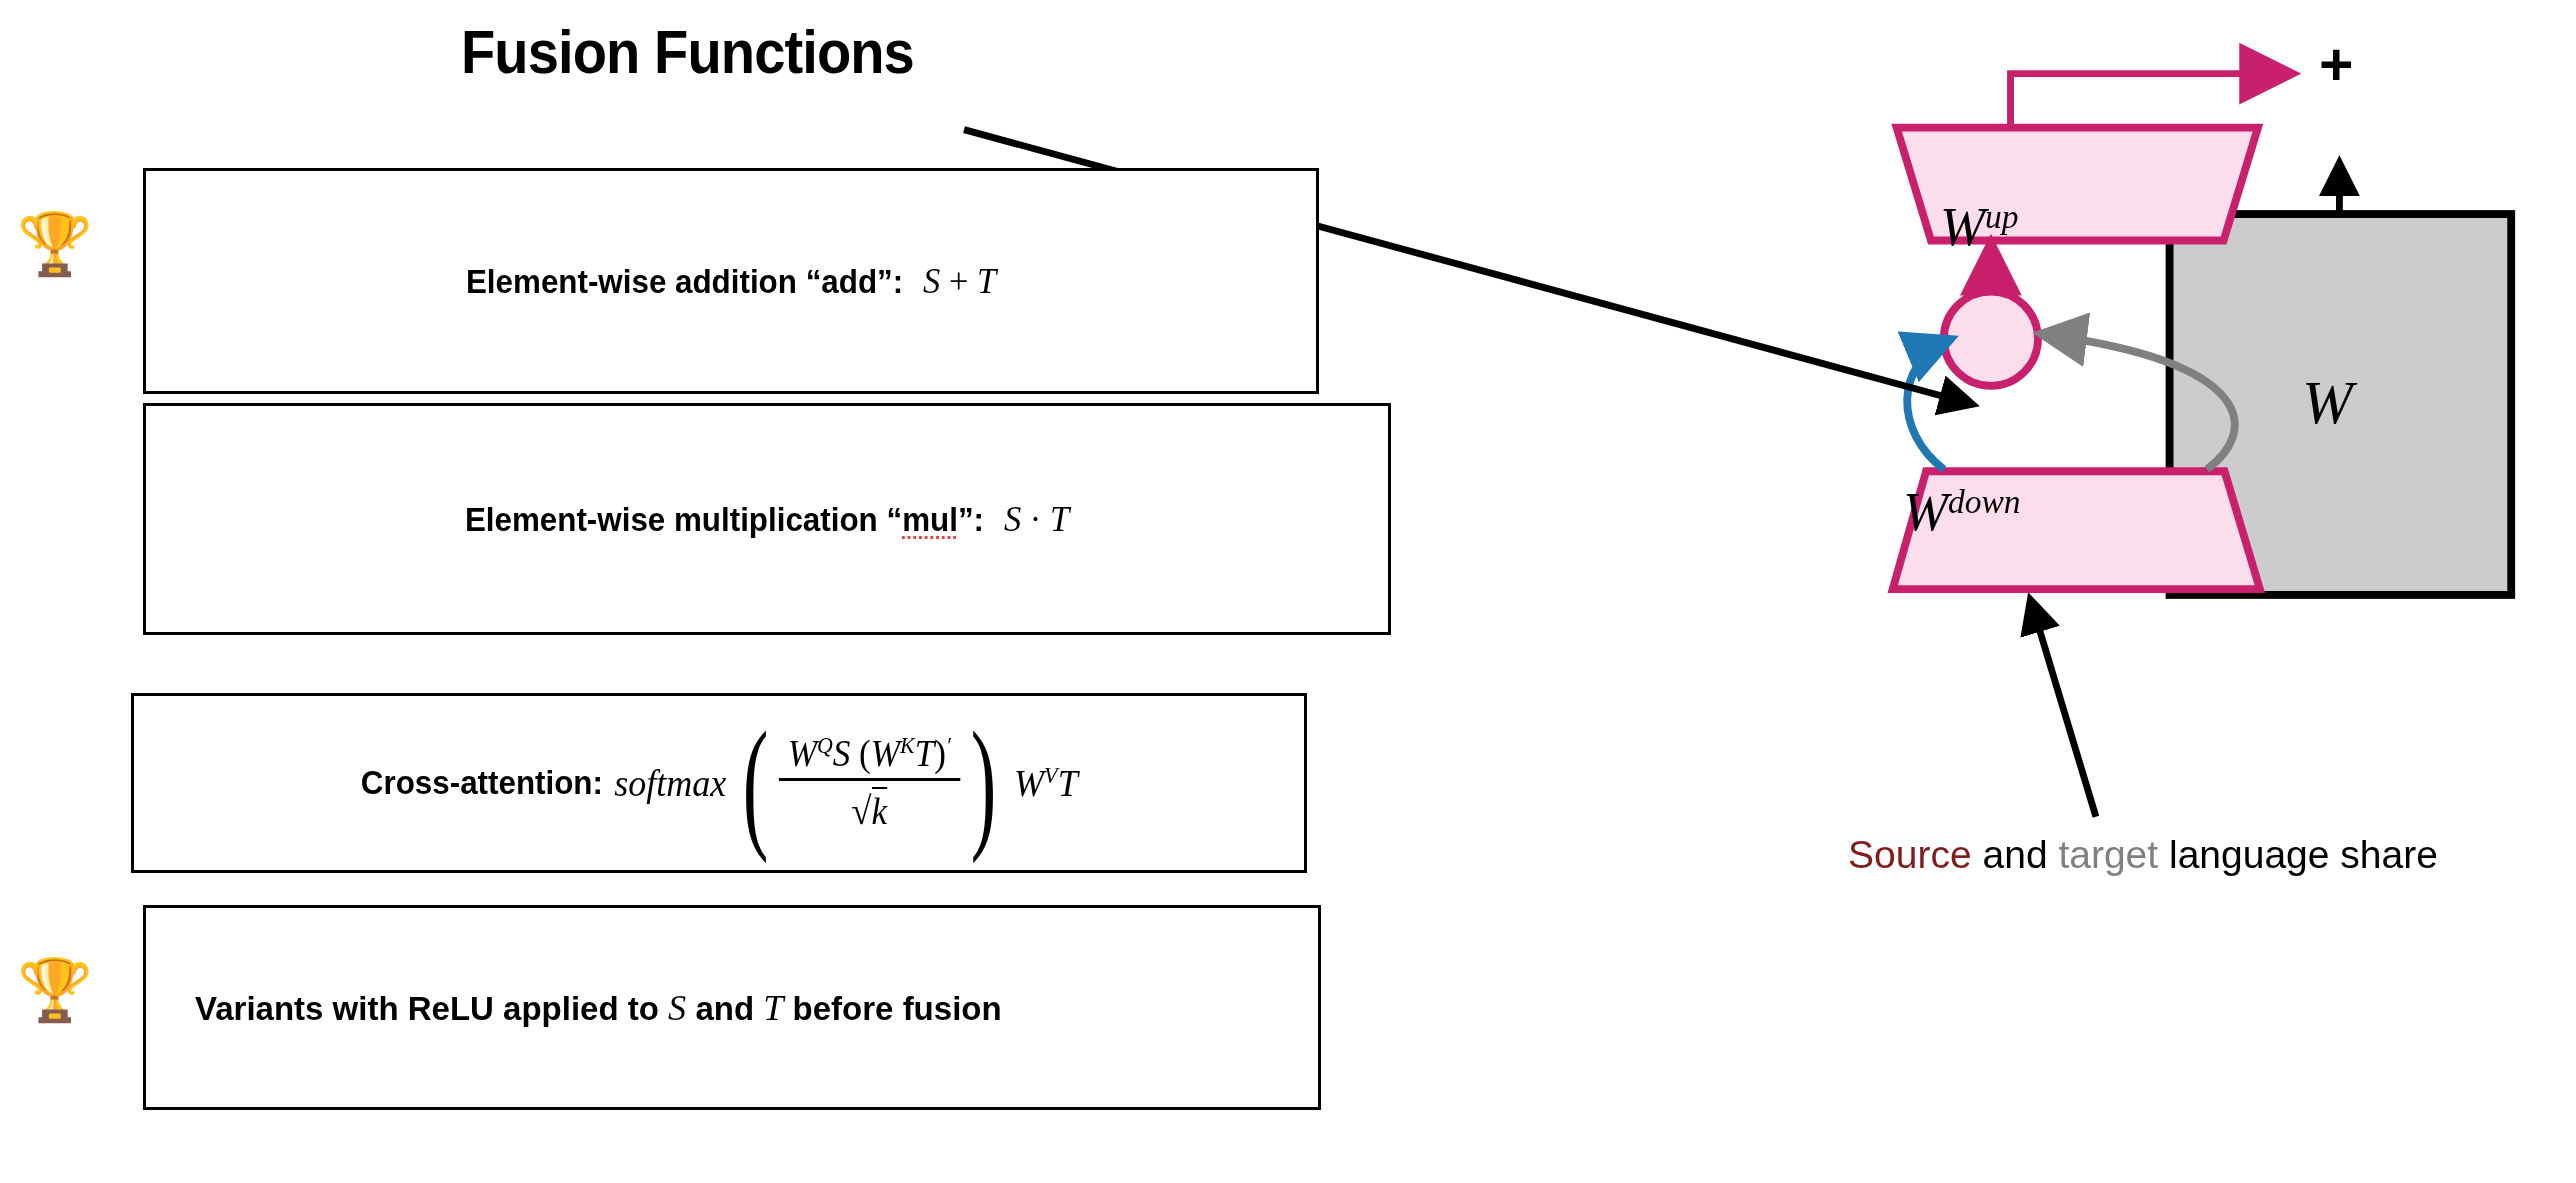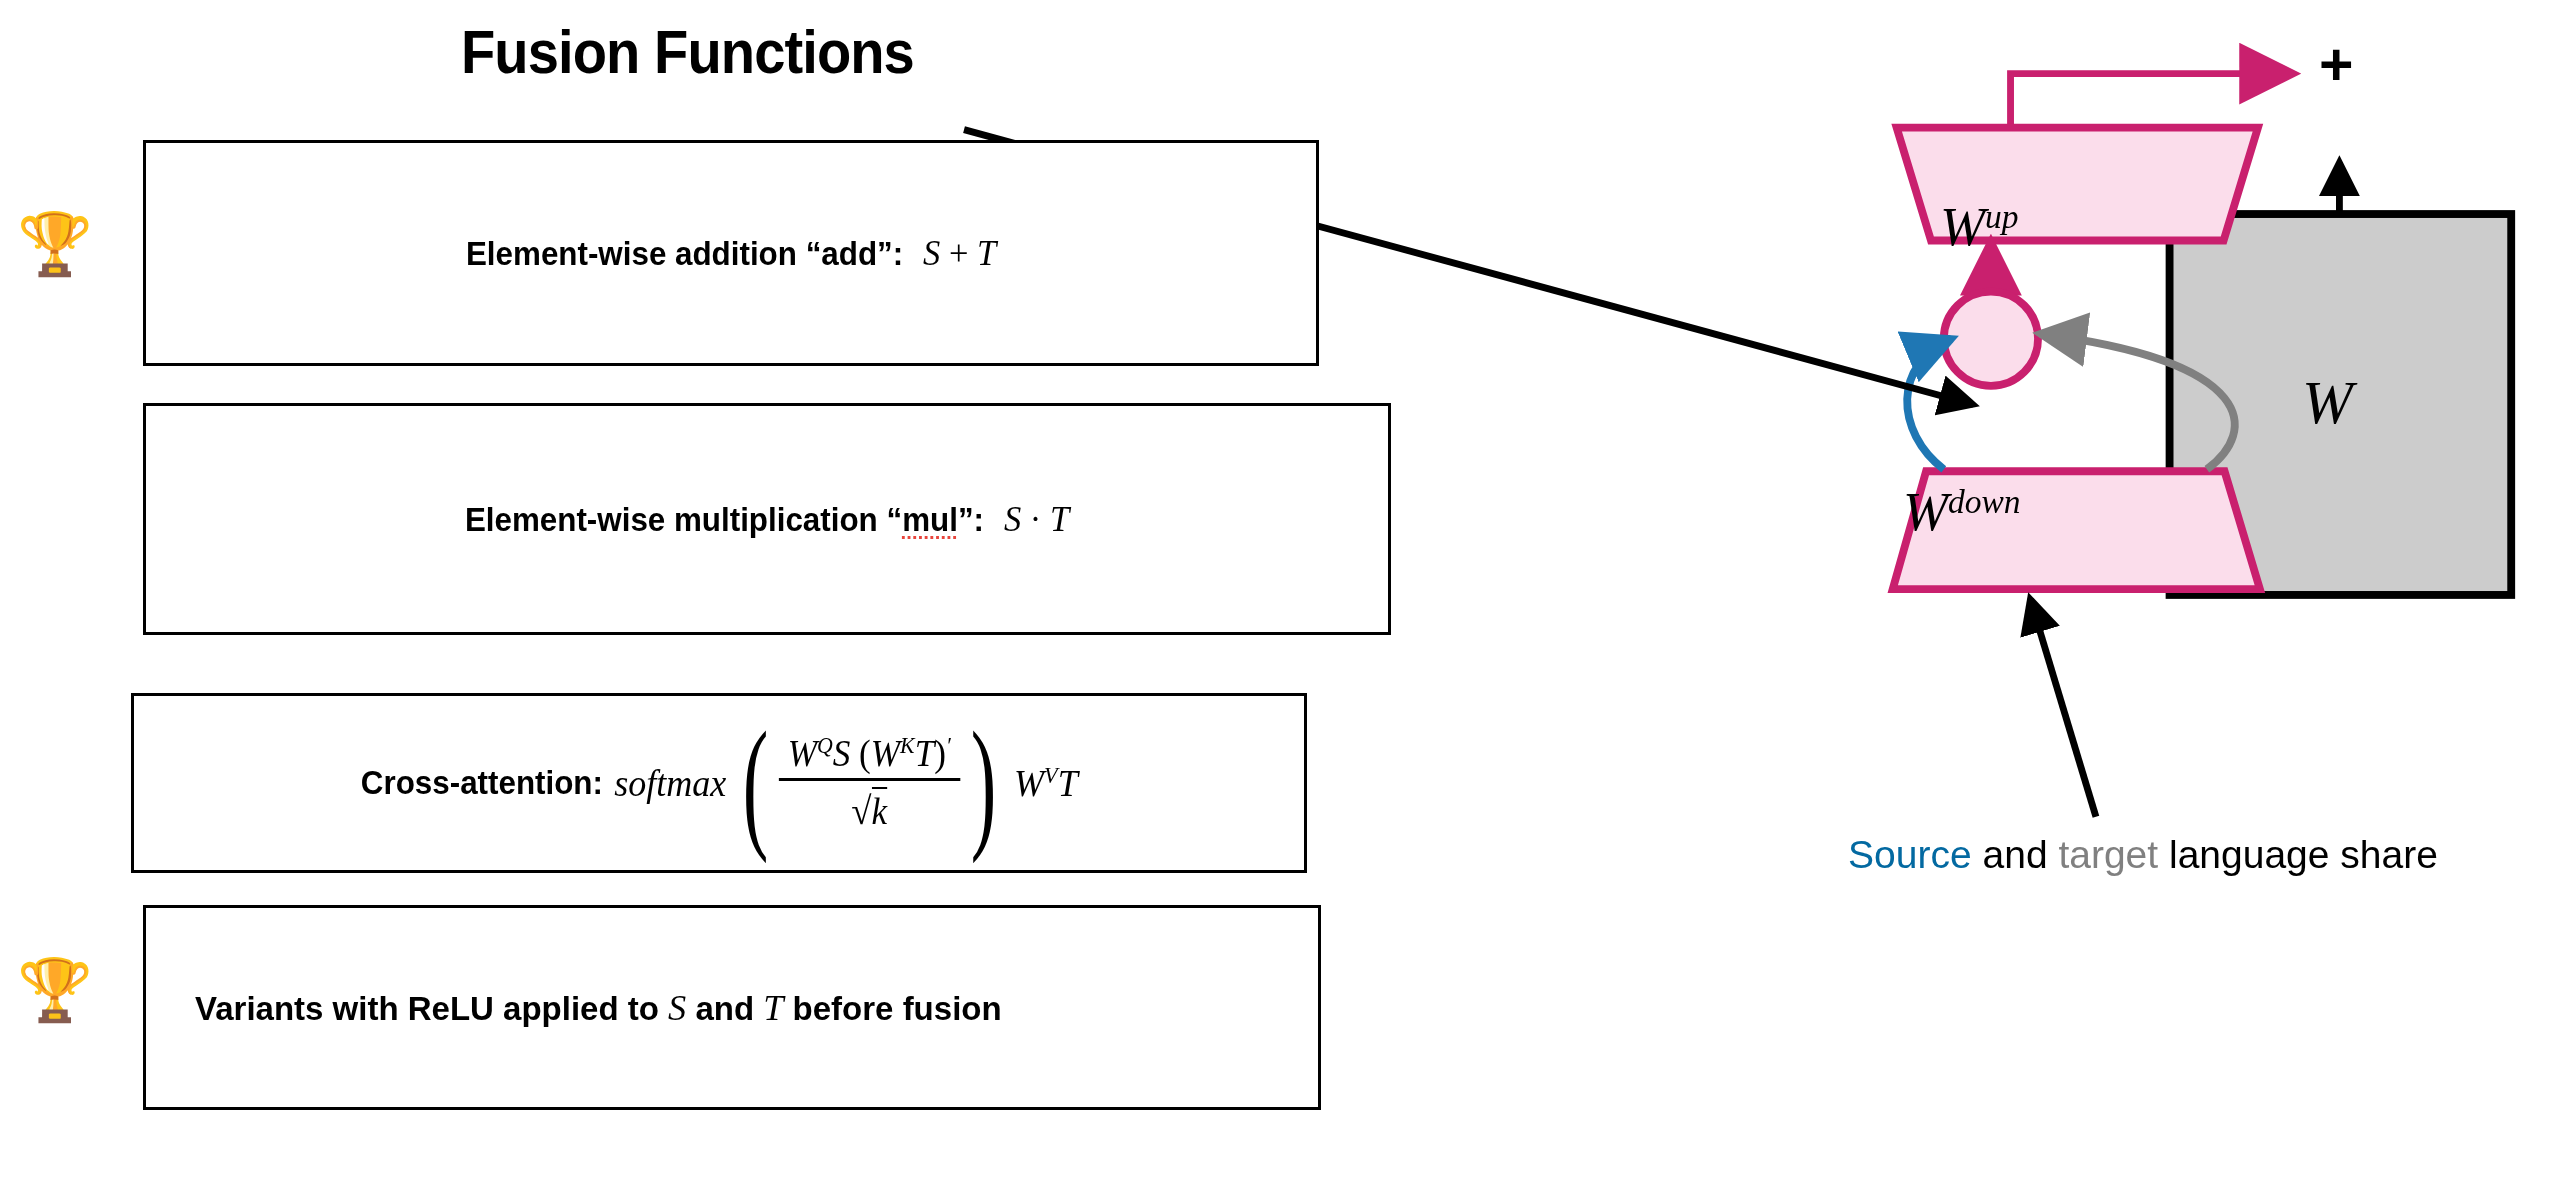--- a/index.html
+++ b/index.html
@@ -20,21 +20,21 @@
 
   
   .fbox{
     border:3.9px solid #000;background:#fff;box-sizing:border-box;
     display:flex;align-items:center;justify-content:center;
   }
   .fbox .inner{
     font-size:33px;font-weight:bold;color:#000;white-space:nowrap;
     transform:scaleX(.95);transform-origin:center;
   }
-  #fbox-0{left:143px;top:140px;width:1176px;height:226px;}
+  #fbox-0{left:143px;top:168px;width:1176px;height:226px;}
   #fbox-1{left:143px;top:403px;width:1248px;height:232px;}
   #fbox-2{left:131px;top:653px;width:1176px;height:180px;margin-top:40px;}
   #fbox-3{left:143px;top:905px;width:1178px;height:205px;}
   #fbox-3 .inner{transform:none;}
   #fbox-3{justify-content:flex-start;padding-left:49px;}
 
   
   .mi{font-family:"Liberation Serif","DejaVu Serif",serif;font-style:italic;font-weight:normal;}
   .sup{font-size:.62em;vertical-align:.55em;font-style:italic;
        font-family:"Liberation Serif","DejaVu Serif",serif;}
@@ -66,21 +66,21 @@
   
   .trophy{font-size:61px;line-height:1;}
   #trophy-0{left:17.7px;top:214px;}
   #trophy-1{left:17.7px;top:960px;}
 
   
   #caption{
     left:1716px;top:832px;width:854px;text-align:center;
     font-size:39px;line-height:1.17;color:#000;
   }
-  .c-source{color:#0369a1;}
+  .c-source{color:#7f1d1d;}
   .c-target{color:#808080;}
   #caption .formula{
     font-family:"Liberation Serif","DejaVu Serif",serif;font-style:italic;
     font-size:45px;display:block;margin-top:5.9px;white-space:nowrap;
   }
   .plus-sign{
     left:2319px;top:31px;font-size:59px;font-weight:bold;color:#000;
   }
   .trap-label{
     font-family:"Liberation Serif","DejaVu Serif",serif;font-style:italic;

